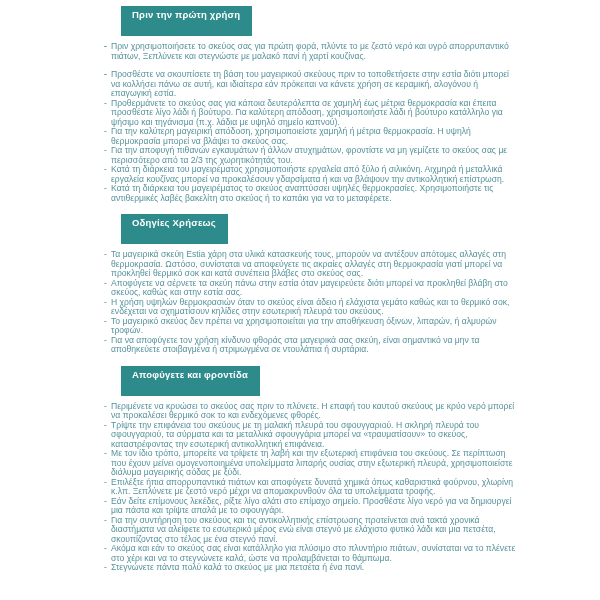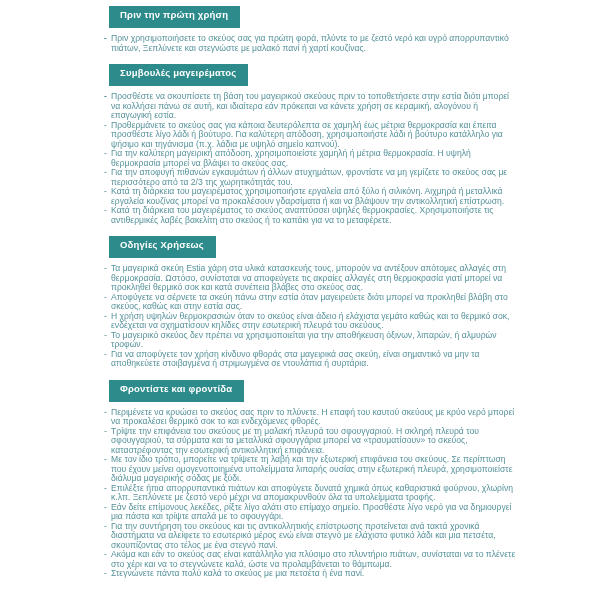--- a/index.html
+++ b/index.html
@@ -22,22 +22,22 @@
     margin-bottom: 9px;
   }
   .section-badge {
     display: inline-block;
     background: #2e8b8c;
     color: #ffffff;
     font-size: 9.5px;
     font-weight: bold;
     letter-spacing: 0.2px;
     line-height: 10px;
-    padding: 4px 12px 8px 11px;
-    margin: 0 0 6px 5px;
+    padding: 4px 12px 16px 11px;
+    margin: 0 0 6px 17px;
   }
   .bullet-list {
     margin: 0;
     padding: 0;
     list-style: none;
     width: 416px;
   }
   .bullet-item {
     position: relative;
     color: #56929b;
@@ -54,37 +54,37 @@
 </style>
 </head>
 <body>
 
 <div class="page">
   <div id="sections-root">
       <div class="section"><div class="section-badge">Πριν την πρώτη χρήση</div><ul class="bullet-list">
           <li class="bullet-item"><span class="bullet-dash">-</span></li>
           <li class="bullet-item"><span class="bullet-dash">-</span><span>Πριν χρησιμοποιήσετε το σκεύος σας για πρώτη φορά, πλύντε το με ζεστό νερό και υγρό απορρυπαντικό πιάτων, Ξεπλύνετε και στεγνώστε με μαλακό πανί ή χαρτί κουζίνας.</span></li>
         </ul></div>
-      <div class="section"><div class="section-badge">Συμβουλές μαγειρέματος</div><ul class="bullet-list">
+      <div class="section"><ul class="bullet-list">
           <li class="bullet-item"><span class="bullet-dash">-</span></li>
           <li class="bullet-item"><span class="bullet-dash">-</span><span>Προσθέστε να σκουπίσετε τη βάση του μαγειρικού σκεύους πριν το τοποθετήσετε στην εστία διότι μπορεί να κολλήσει πάνω σε αυτή, και ιδιαίτερα εάν πρόκειται να κάνετε χρήση σε κεραμική, αλογόνου ή επαγωγική εστία.</span></li>
           <li class="bullet-item"><span class="bullet-dash">-</span><span>Προθερμάνετε το σκεύος σας για κάποια δευτερόλεπτα σε χαμηλή έως μέτρια θερμοκρασία και έπειτα προσθέστε λίγο λάδι ή βούτυρο. Για καλύτερη απόδοση, χρησιμοποιήστε λάδι ή βούτυρο κατάλληλο για ψήσιμο και τηγάνισμα (π.χ. λάδια με υψηλό σημείο καπνού).</span></li>
           <li class="bullet-item"><span class="bullet-dash">-</span><span>Για την καλύτερη μαγειρική απόδοση, χρησιμοποιείστε χαμηλή ή μέτρια θερμοκρασία. Η υψηλή θερμοκρασία μπορεί να βλάψει το σκεύος σας.</span></li>
           <li class="bullet-item"><span class="bullet-dash">-</span><span>Για την αποφυγή πιθανών εγκαυμάτων ή άλλων ατυχημάτων, φροντίστε να μη γεμίζετε το σκεύος σας με περισσότερο από τα 2/3 της χωρητικότητάς του.</span></li>
           <li class="bullet-item"><span class="bullet-dash">-</span><span>Κατά τη διάρκεια του μαγειρέματος χρησιμοποιήστε εργαλεία από ξύλο ή σιλικόνη. Αιχμηρά ή μεταλλικά εργαλεία κουζίνας μπορεί να προκαλέσουν γδαρσίματα ή και να βλάψουν την αντικολλητική επίστρωση.</span></li>
           <li class="bullet-item"><span class="bullet-dash">-</span><span>Κατά τη διάρκεια του μαγειρέματος το σκεύος αναπτύσσει υψηλές θερμοκρασίες. Χρησιμοποιήστε τις αντιθερμικές λαβές βακελίτη στο σκεύος ή το καπάκι για να το μεταφέρετε.</span></li>
         </ul></div>
       <div class="section"><div class="section-badge">Οδηγίες Χρήσεως</div><ul class="bullet-list">
           <li class="bullet-item"><span class="bullet-dash">-</span><span>Τα μαγειρικά σκεύη Estia χάρη στα υλικά κατασκευής τους, μπορούν να αντέξουν απότομες αλλαγές στη θερμοκρασία. Ωστόσο, συνίσταται να αποφεύγετε τις ακραίες αλλαγές στη θερμοκρασία γιατί μπορεί να προκληθεί θερμικό σοκ και κατά συνέπεια βλάβες στο σκεύος σας.</span></li>
           <li class="bullet-item"><span class="bullet-dash">-</span><span>Αποφύγετε να σέρνετε τα σκεύη πάνω στην εστία όταν μαγειρεύετε διότι μπορεί να προκληθεί βλάβη στο σκεύος, καθώς και στην εστία σας.</span></li>
           <li class="bullet-item"><span class="bullet-dash">-</span><span>Η χρήση υψηλών θερμοκρασιών όταν το σκεύος είναι άδειο ή ελάχιστα γεμάτο καθώς και το θερμικό σοκ, ενδέχεται να σχηματίσουν κηλίδες στην εσωτερική πλευρά του σκεύους.</span></li>
           <li class="bullet-item"><span class="bullet-dash">-</span><span>Το μαγειρικό σκεύος δεν πρέπει να χρησιμοποιείται για την αποθήκευση όξινων, λιπαρών, ή αλμυρών τροφών.</span></li>
           <li class="bullet-item"><span class="bullet-dash">-</span><span>Για να αποφύγετε τον χρήση κίνδυνο φθοράς στα μαγειρικά σας σκεύη, είναι σημαντικό να μην τα αποθηκεύετε στοιβαγμένα ή στριμωγμένα σε ντουλάπια ή συρτάρια.</span></li>
         </ul></div>
-      <div class="section"><div class="section-badge">Φροντίστε και φροντίδα</div><ul class="bullet-list">
+      <div class="section"><div class="section-badge">Αποφύγετε και φροντίδα</div><ul class="bullet-list">
           <li class="bullet-item"><span class="bullet-dash">-</span><span>Περιμένετε να κρυώσει το σκεύος σας πριν το πλύνετε. Η επαφή του καυτού σκεύους με κρύο νερό μπορεί να προκαλέσει θερμικό σοκ το και ενδεχόμενες φθορές.</span></li>
           <li class="bullet-item"><span class="bullet-dash">-</span><span>Τρίψτε την επιφάνεια του σκεύους με τη μαλακή πλευρά του σφουγγαριού. Η σκληρή πλευρά του σφουγγαριού, τα σύρματα και τα μεταλλικά σφουγγάρια μπορεί να «τραυματίσουν» το σκεύος, καταστρέφοντας την εσωτερική αντικολλητική επιφάνεια.</span></li>
           <li class="bullet-item"><span class="bullet-dash">-</span><span>Με τον ίδιο τρόπο, μπορείτε να τρίψετε τη λαβή και την εξωτερική επιφάνεια του σκεύους. Σε περίπτωση που έχουν μείνει ομογενοποιημένα υπολείμματα λιπαρής ουσίας στην εξωτερική πλευρά, χρησιμοποιείστε διάλυμα μαγειρικής σόδας με ξύδι.</span></li>
           <li class="bullet-item"><span class="bullet-dash">-</span><span>Επιλέξτε ήπια απορρυπαντικά πιάτων και αποφύγετε δυνατά χημικά όπως καθαριστικά φούρνου, χλωρίνη κ.λπ. Ξεπλύνετε με ζεστό νερό μέχρι να απομακρυνθούν όλα τα υπολείμματα τροφής.</span></li>
           <li class="bullet-item"><span class="bullet-dash">-</span><span>Εάν δείτε επίμονους λεκέδες, ρίξτε λίγο αλάτι στο επίμαχο σημείο. Προσθέστε λίγο νερό για να δημιουργεί μια πάστα και τρίψτε απαλά με το σφουγγάρι.</span></li>
           <li class="bullet-item"><span class="bullet-dash">-</span><span>Για την συντήρηση του σκεύους και τις αντικολλητικής επίστρωσης προτείνεται ανά τακτά χρονικά διαστήματα να αλείφετε το εσωτερικό μέρος ενώ είναι στεγνό με ελάχιστο φυτικό λάδι και μια πετσέτα, σκουπίζοντας στο τέλος με ένα στεγνό πανί.</span></li>
           <li class="bullet-item"><span class="bullet-dash">-</span><span>Ακόμα και εάν το σκεύος σας είναι κατάλληλο για πλύσιμο στο πλυντήριο πιάτων, συνίσταται να το πλένετε στο χέρι και να το στεγνώνετε καλά, ώστε να προλαμβάνεται το θάμπωμα.</span></li>
           <li class="bullet-item"><span class="bullet-dash">-</span><span>Στεγνώνετε πάντα πολύ καλά το σκεύος με μια πετσέτα ή ένα πανί.</span></li>
         </ul></div>
     </div>

